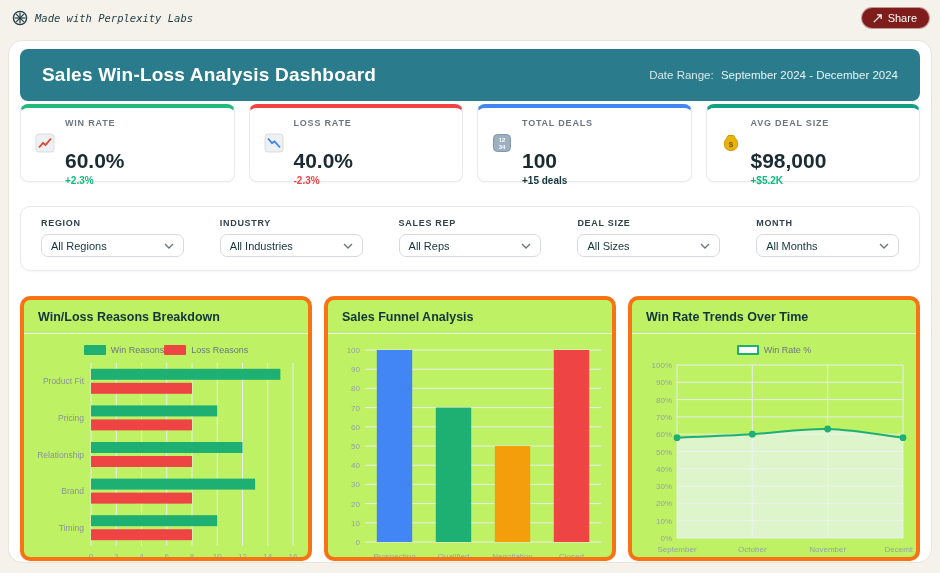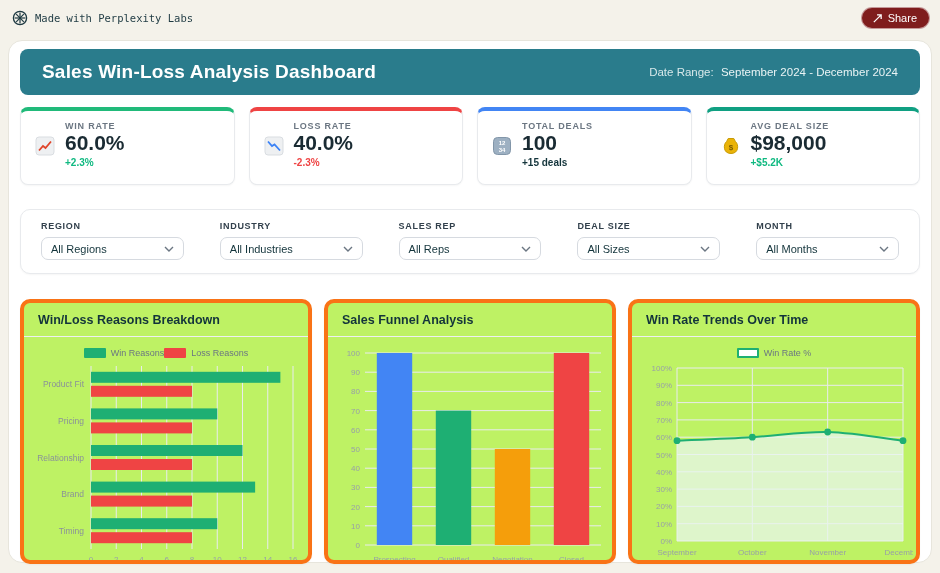--- a/index.html
+++ b/index.html
@@ -1,43 +1,43 @@
 <!DOCTYPE html>
 <html><head>
 <meta charset="utf-8">
 <style>
   * { margin:0; padding:0; box-sizing:border-box; }
   html,body { width:940px; height:573px; overflow:hidden; }
   body { background:#F4F2EA; font-family:"Liberation Sans", sans-serif; color:#13343B; }
 
   
   .topbar { height:36px; display:flex; align-items:center; justify-content:space-between; padding:0 10px 0 12px; }
-  .brand { display:flex; align-items:center; gap:7px; }
+  .brand { display:flex; align-items:center; gap:7px;font-style:italic; }
   .brand span { font-family:"DejaVu Sans Mono", monospace; font-size:10.5px; color:#1E3A42; }
   .share-btn { display:flex; align-items:center; gap:5px; background:#7f1d1d; color:#fff;
                border:1px solid rgba(255,255,255,.55); border-radius:14px; padding:4px 12px 4px 10px;
                font-size:11px; font-family:"Liberation Sans", sans-serif; cursor:pointer; }
 
   
   .main { margin:4px 8px 10px; background:#FFFFFF; border:1px solid #E7E5DC; border-radius:14px;
           padding:8px 11px 12px; height:523px; }
 
   
-  .banner { background:#2A7C8C; border-radius:8px; height:46px; display:flex; align-items:center;
-            justify-content:space-between; padding:0 22px; margin-bottom:12px;gap:6px; }
+  .banner { background:#2A7C8C; border-radius:8px; height:52px; display:flex; align-items:center;
+            justify-content:space-between; padding:0 22px; margin-bottom:3px;gap:6px; }
   .banner h1 { color:#FFFFFF; font-size:19px; font-weight:700; letter-spacing:.2px; }
   .daterange { color:#EAF4F5; font-size:11.5px; }
   .daterange .lbl { color:#D7E8EA; margin-right:4px; }
 
   
   .kpi-row { display:grid; grid-template-columns:repeat(4,1fr); gap:14px; margin-bottom:24px; }
   .kpi { background:#fff; border:1px solid #E8EAED; border-top:4px solid #ccc; border-radius:8px;
          height:78px; padding:10px 14px; display:flex; gap:10px; box-shadow:0 1px 2px rgba(0,0,0,.04); }
   .kpi-icon { margin-top:15px; }
-  .kpi-label { font-size:9px; letter-spacing:.8px; color:#6B7682; font-weight:700; margin-bottom:0; }
+  .kpi-label { font-size:9px; letter-spacing:.8px; color:#6B7682; font-weight:700; margin-bottom:21px; }
   .kpi-value { font-size:21px; font-weight:700; color:#1A2B33; line-height:1.1; }
   .kpi-delta { font-size:10px; font-weight:700; margin-top:3px; }
 
   
   .filters { background:#fff; border:1px solid #E8EAED; border-radius:10px; padding:11px 20px 13px;
              display:grid; grid-template-columns:repeat(5,1fr); gap:36px; margin-bottom:25px;
              box-shadow:0 1px 2px rgba(0,0,0,.04); }
   .flabel { font-size:9px; font-weight:700; letter-spacing:.7px; color:#32404C; margin-bottom:6px; }
   .select { border:1px solid #D6DAE0; border-radius:7px; height:23px; display:flex; align-items:center;
             justify-content:space-between; padding:0 9px; font-size:11px; color:#13343B; cursor:pointer; background:#fff; }

